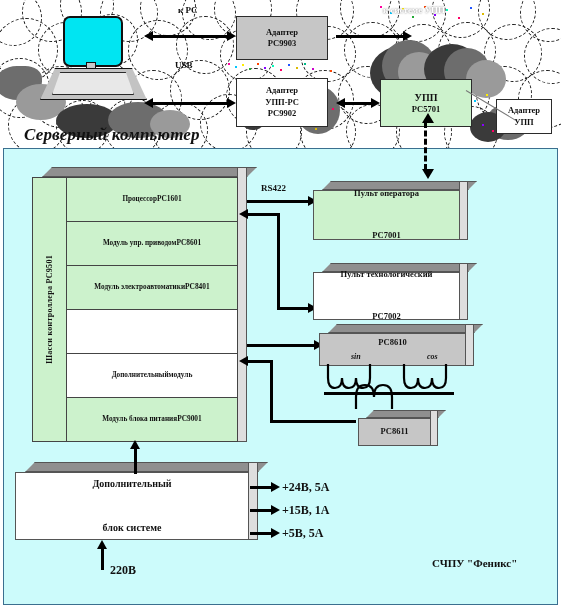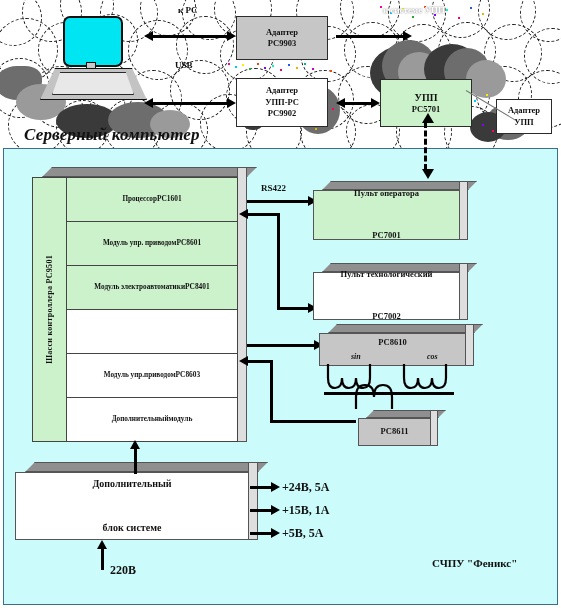--- a/index.html
+++ b/index.html
@@ -288,26 +288,26 @@
         </div>
         <div class="slot green">
           <div>Модуль электроавтоматики</div>
           <div class="pn">PC8401</div>
         </div>
         <div class="slot white">
           <div></div>
           <div class="pn"></div>
         </div>
         <div class="slot white">
-          <div>Модуль упр.приводом</div>
-          <div class="pn">PC8603</div>
-        </div>
-        <div class="slot white">
           <div>Дополнительный</div>
           <div class="pn">модуль</div>
+        </div>
+        <div class="slot green">
+          <div>Модуль блока питания</div>
+          <div class="pn">PC9001</div>
         </div>
       </div>
     </div>
   </div>
 
   <div class="lab" style="left:261px;top:183px;">RS422</div>
 
   <div class="har" style="left:247px;top:200px;width:62px;"></div>
   <div class="har rev" style="left:247px;top:213px;width:32px;"></div>
 

